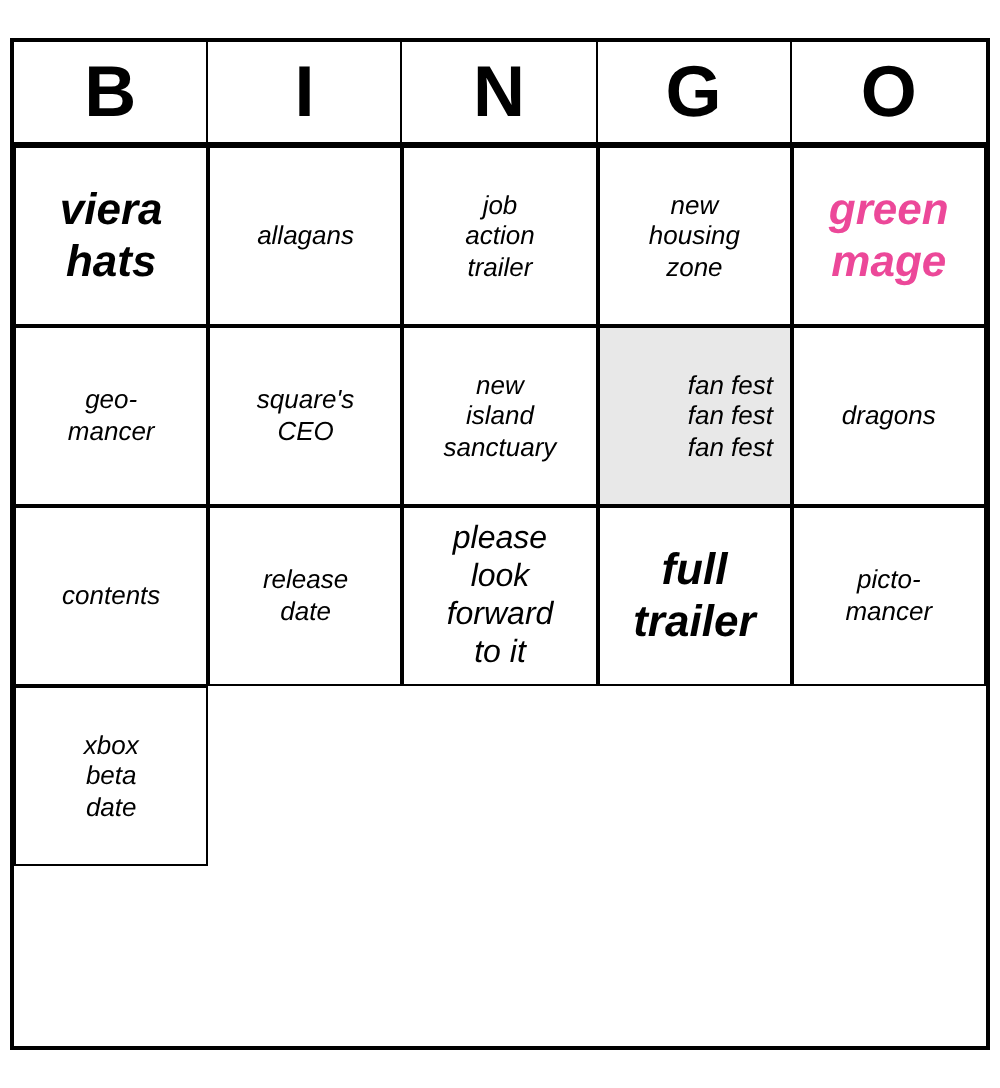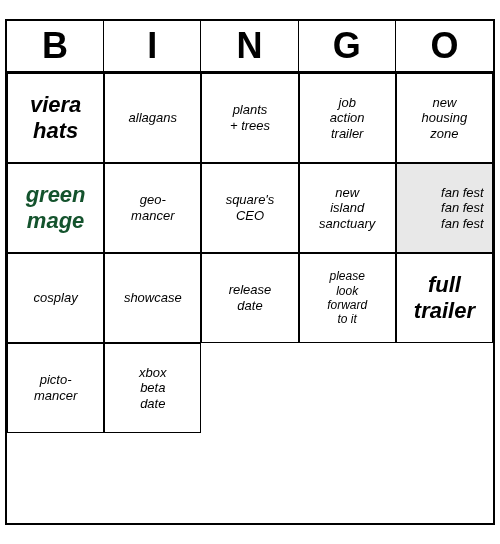--- a/index.html
+++ b/index.html
@@ -63,21 +63,21 @@
     }
 
     .bingo-cell.large-text {
       font-size: 22px;
       font-weight: bold;
     }
 
     .bingo-cell.green-text {
       font-size: 22px;
       font-weight: bold;
-      color: #14532d;
+      color: #ec4899;
     }
 
     .bingo-cell.fan-fest {
       font-size: 13px;
       background: #e8e8e8;
       padding-left: 40px;
     }
   </style>
 </head>
 <body>
@@ -87,33 +87,32 @@
     <div class="bingo-letter">B</div>
     <div class="bingo-letter">I</div>
     <div class="bingo-letter">N</div>
     <div class="bingo-letter">G</div>
     <div class="bingo-letter">O</div>
   </div>
   <div class="bingo-grid">
 
     <div class="bingo-cell large-text">viera<br>hats</div>
     <div class="bingo-cell">allagans</div>
-    <div class="bingo-cell">plants<br>+ trees</div>
     <div class="bingo-cell">job<br>action<br>trailer</div>
     <div class="bingo-cell">new<br>housing<br>zone</div>
 
     <div class="bingo-cell green-text">green<br>mage</div>
     <div class="bingo-cell">geo-<br>mancer</div>
 
     <div class="bingo-cell">square's<br>CEO</div>
     <div class="bingo-cell">new<br>island<br>sanctuary</div>
     <div class="bingo-cell fan-fest">fan fest<br>fan fest<br>fan fest</div>
-    <div class="bingo-cell">cosplay</div>
+    <div class="bingo-cell">dragons</div>
 
-    <div class="bingo-cell">showcase</div>
+    <div class="bingo-cell">contents</div>
     <div class="bingo-cell">release<br>date</div>
 
-    <div class="bingo-cell" style="font-size:12px;">please<br>look<br>forward<br>to it</div>
+    <div class="bingo-cell" style="font-size:16px;">please<br>look<br>forward<br>to it</div>
     <div class="bingo-cell large-text">full<br>trailer</div>
     <div class="bingo-cell">picto-<br>mancer</div>
     <div class="bingo-cell">xbox<br>beta<br>date</div>
   </div>
 </div>
 
 </body></html>

